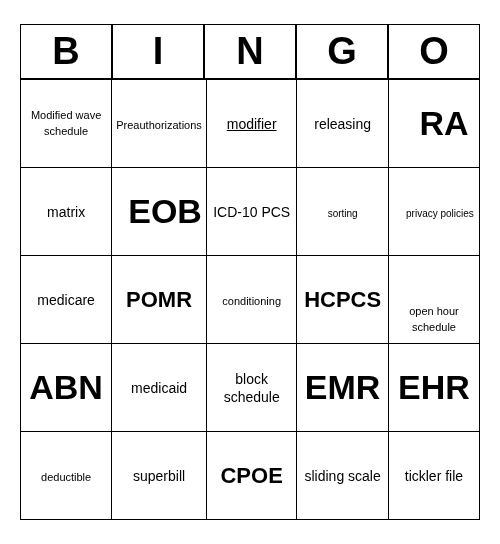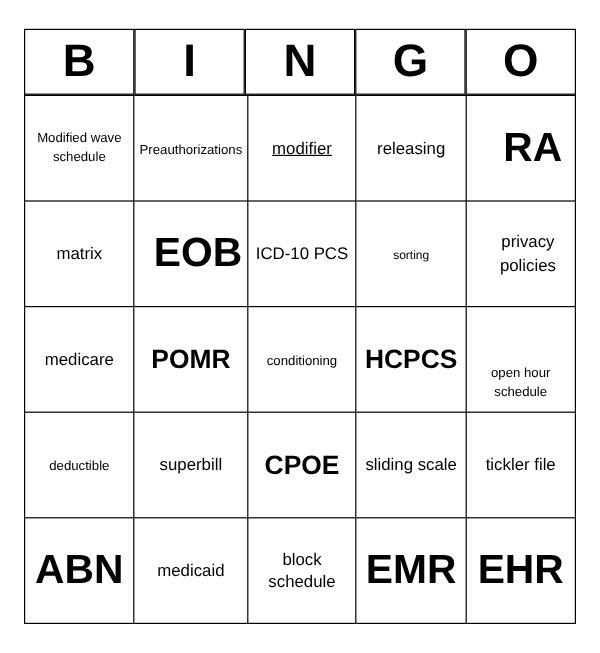--- a/index.html
+++ b/index.html
@@ -67,38 +67,38 @@
           <td><span style="font-size: 11px; line-height: 1.4; display: inline-block;">Preauthorizations</span></td>
           <td><span style="font-size: 14px; line-height: 1.3; display: inline-block; text-decoration: underline;">modifier</span></td>
           <td><span style="font-size: 14px; line-height: 1.3; display: inline-block;">releasing</span></td>
           <td><span style="font-size: 34px; font-weight: bold; margin-left: 20px;">RA</span></td>
         </tr>
         <tr>
           <td><span style="font-size: 14px; line-height: 1.3; display: inline-block;">matrix</span></td>
           <td><span style="font-size: 34px; font-weight: bold; margin-left: 12px;">EOB</span></td>
           <td><span style="font-size: 14px; line-height: 1.3; display: inline-block;">ICD-10 PCS</span></td>
           <td><span style="font-size: 10px; line-height: 1.3; display: inline-block;">sorting</span></td>
-          <td><span style="font-size: 14px; line-height: 1.4; display: inline-block; margin-left: 12px;">privacy policies</span></td>
+          <td><span style="font-size: 10px; line-height: 1.4; display: inline-block; margin-left: 12px;">privacy policies</span></td>
         </tr>
         <tr>
           <td><span style="font-size: 14px; line-height: 1.3; display: inline-block; text-align: right;">medicare</span></td>
           <td><span style="font-size: 22px; font-weight: bold;">POMR</span></td>
           <td><span style="font-size: 11px; line-height: 1.4; display: inline-block;">conditioning</span></td>
           <td><span style="font-size: 22px; font-weight: bold;">HCPCS</span></td>
           <td><span style="font-size: 11px; line-height: 1.4; display: inline-block; margin-top: 40px;">open hour schedule</span></td>
         </tr>
         <tr>
+          <td><span style="font-size: 34px; font-weight: bold;">ABN</span></td>
+          <td><span style="font-size: 14px; line-height: 1.3; display: inline-block;">medicaid</span></td>
+          <td><span style="font-size: 14px; line-height: 1.3; display: inline-block;">block schedule</span></td>
+          <td><span style="font-size: 34px; font-weight: bold;">EMR</span></td>
+          <td><span style="font-size: 34px; font-weight: bold;">EHR</span></td>
+        </tr>
+        <tr>
           <td><span style="font-size: 11px; line-height: 1.4; display: inline-block;">deductible</span></td>
           <td><span style="font-size: 14px; line-height: 1.3; display: inline-block;">superbill</span></td>
           <td><span style="font-size: 22px; font-weight: bold;">CPOE</span></td>
           <td><span style="font-size: 14px; line-height: 1.3; display: inline-block;">sliding scale</span></td>
           <td><span style="font-size: 14px; line-height: 1.3; display: inline-block;">tickler file</span></td>
         </tr>
-        <tr>
-          <td><span style="font-size: 34px; font-weight: bold;">ABN</span></td>
-          <td><span style="font-size: 14px; line-height: 1.3; display: inline-block;">medicaid</span></td>
-          <td><span style="font-size: 14px; line-height: 1.3; display: inline-block;">block schedule</span></td>
-          <td><span style="font-size: 34px; font-weight: bold;">EMR</span></td>
-          <td><span style="font-size: 34px; font-weight: bold;">EHR</span></td>
-        </tr>
       </tbody>
   </table>
 </div>
 
 </body></html>

